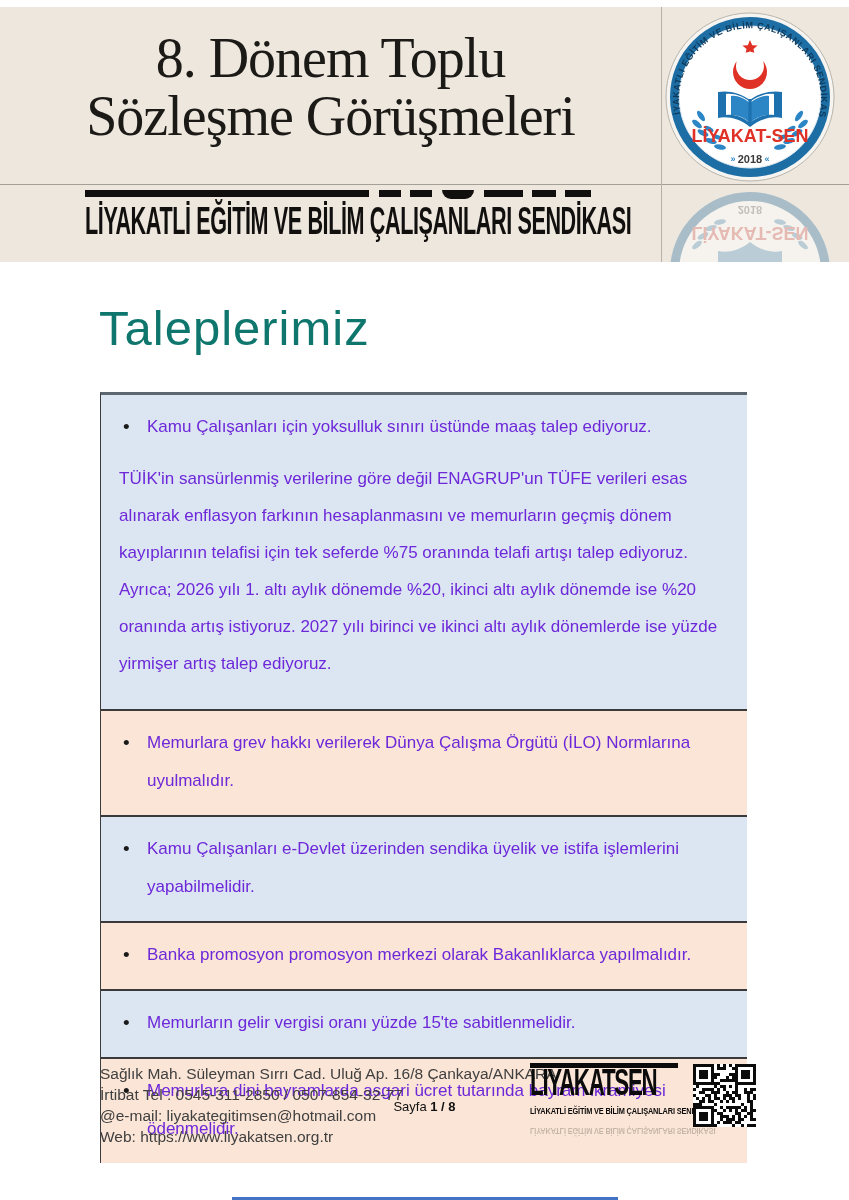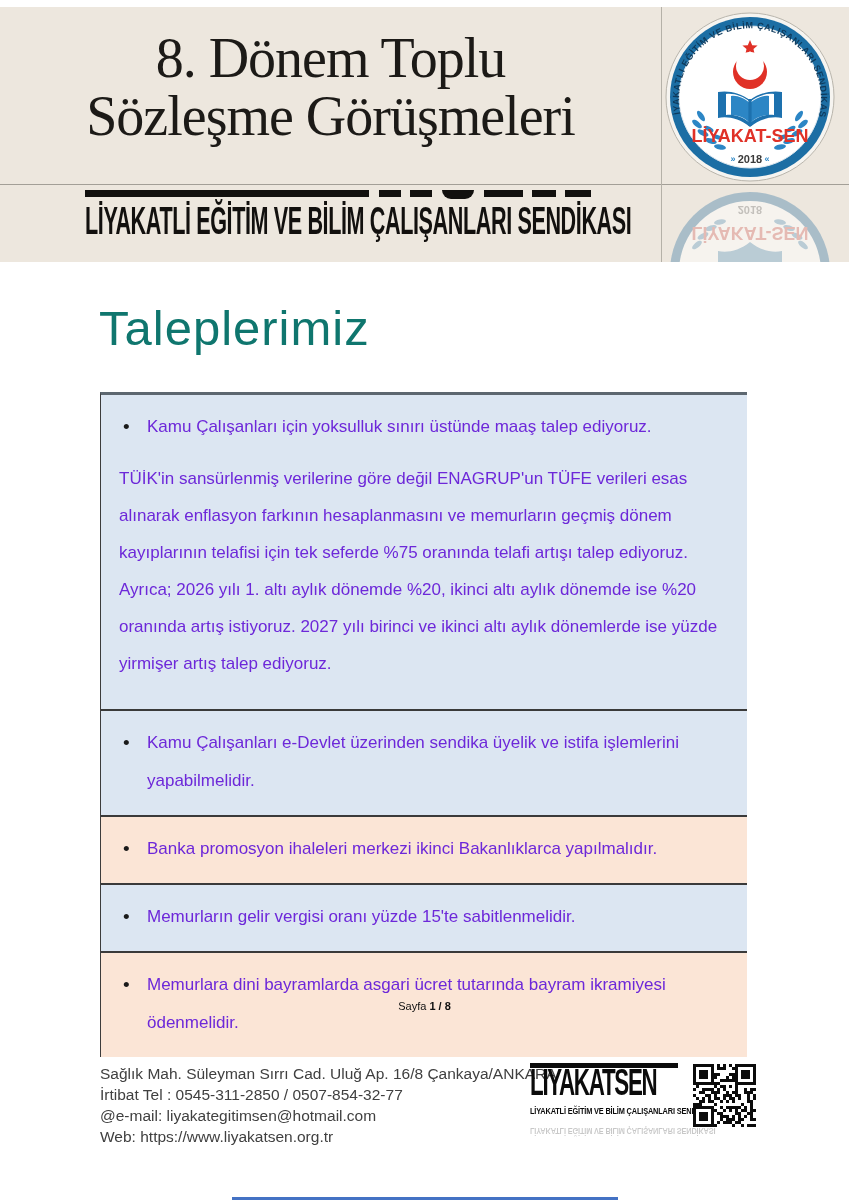--- a/index.html
+++ b/index.html
@@ -41,21 +41,21 @@
   .demand-table{position:absolute;left:100px;top:385px;width:646px;border-top:3px solid #5d6770;border-left:1px solid #3c3c3c;}
   .row{border-top:2px solid #3a3a3a;padding:13px 18px 15px 18px;color:#6d28d9;font-size:17px;}
   .row.first{border-top:none;}
   .row.blue{background:#DCE6F2;}
   .row.peach{background:#FBE5D6;}
   .bullet-item{position:relative;padding-left:28px;line-height:38px;}
   .bullet-item::before{content:"•";position:absolute;left:4px;top:0;color:#1a1a1a;font-size:19px;}
   .row .paragraph{margin-top:14px;line-height:37px;padding-left:0;padding-bottom:12px;}
 
   
-  .page-num{position:absolute;left:0;top:993px;width:849px;text-align:center;font-size:11px;color:#111;}
+  .page-num{position:absolute;left:0;top:1092px;width:849px;text-align:center;font-size:13px;color:#111;}
   .page-num b{font-weight:700;}
   .contact{position:absolute;left:100px;top:1056px;font-size:15.5px;color:#404040;line-height:21px;}
   .contact div{white-space:nowrap;}
 
   .foot-mark{position:absolute;left:530px;top:1056px;width:150px;}
   .foot-bar{width:148px;height:5px;background:#0b0b0b;}
   .foot-word{margin-top:-3px;height:34px;overflow:visible;}
   .foot-word span{display:inline-block;white-space:nowrap;font-weight:900;font-size:36px;line-height:36px;
     color:#0b0b0b;letter-spacing:-2px;transform:scale(0.62,1.0);transform-origin:left top;}
   .foot-caption{margin-top:0px;}
@@ -181,25 +181,28 @@
     </div>
   </div>
 
   <div class="section-title">Taleplerimiz</div>
 
   <div class="demand-table">
     <div class="row blue first">
       <div class="bullet-item">Kamu Çalışanları için yoksulluk sınırı üstünde maaş talep ediyoruz.</div>
       <div class="paragraph">TÜİK'in sansürlenmiş verilerine göre değil ENAGRUP'un TÜFE verileri esas alınarak enflasyon farkının hesaplanmasını ve memurların geçmiş dönem kayıplarının telafisi için tek seferde %75 oranında telafi artışı talep ediyoruz. Ayrıca; 2026 yılı 1. altı aylık dönemde %20, ikinci altı aylık dönemde ise %20 oranında artış istiyoruz. 2027 yılı birinci ve ikinci altı aylık dönemlerde ise yüzde yirmişer artış talep ediyoruz.</div>
     </div>
+    <div class="row peach">
+      <div class="bullet-item">Memurlara grev hakkı verilerek Dünya Çalışma Örgütü (İLO) Normlarına uyulmalıdır.</div>
+    </div>
     <div class="row blue">
       <div class="bullet-item">Kamu Çalışanları e-Devlet üzerinden sendika üyelik ve istifa işlemlerini yapabilmelidir.</div>
     </div>
     <div class="row peach">
-      <div class="bullet-item">Banka promosyon ihaleleri merkezi ikinci Bakanlıklarca yapılmalıdır.</div>
+      <div class="bullet-item">Banka promosyon promosyon merkezi olarak Bakanlıklarca yapılmalıdır.</div>
     </div>
     <div class="row blue">
       <div class="bullet-item">Memurların gelir vergisi oranı yüzde 15'te sabitlenmelidir.</div>
     </div>
     <div class="row peach">
       <div class="bullet-item">Memurlara dini bayramlarda asgari ücret tutarında bayram ikramiyesi ödenmelidir.</div>
     </div>
   </div>
 
   <div class="page-num">

